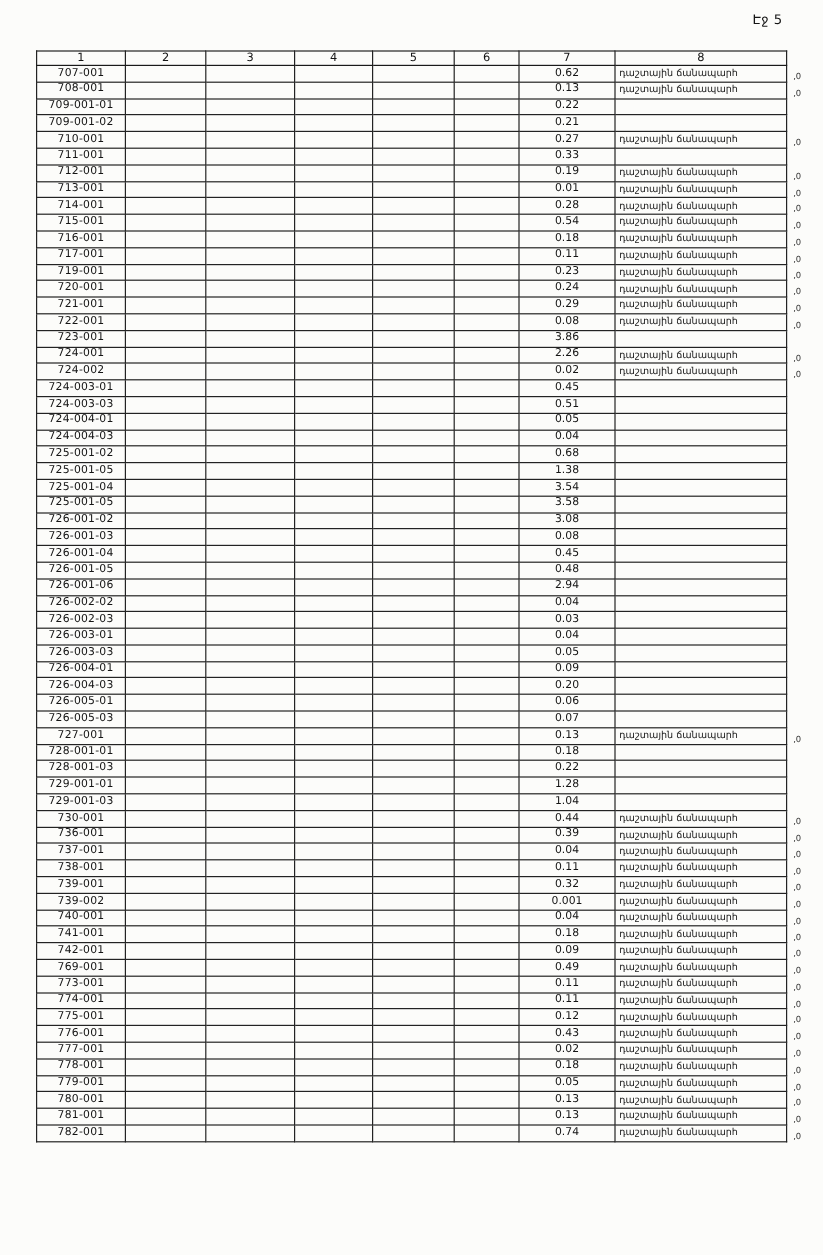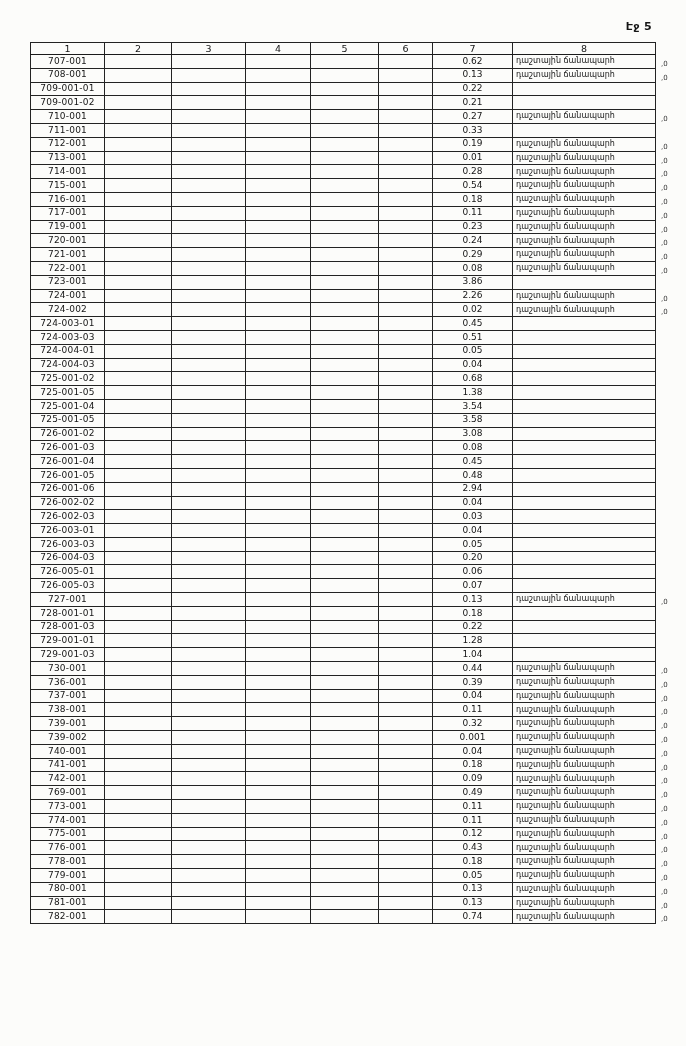--- a/index.html
+++ b/index.html
@@ -6,22 +6,22 @@
   html, body {
     width: 686px; height: 1046px;
     background: #fcfcfa;
     font-family: "DejaVu Sans", sans-serif;
     color: #151515;
     position: relative;
     overflow: hidden;
   }
   .page-label {
     position: absolute;
-    top: 20px; right: 34px;
-    font-weight: bold;
+    top: 10px; right: 34px;
+    font-weight: normal;
     font-size: 11px;
     letter-spacing: 0.3px;
   }
   table.sheet {
     position: absolute;
     left: 30px; top: 42px;
     border-collapse: collapse;
     table-layout: fixed;
   }
   td {
@@ -474,20 +474,31 @@
         <td></td>
         <td></td>
         <td></td>
         <td></td>
         <td></td>
         <td class="value">0.05</td>
         <td class="label"></td>
         <td class="mark"></td>
       </tr>
       <tr>
+        <td class="code">726-004-01</td>
+        <td></td>
+        <td></td>
+        <td></td>
+        <td></td>
+        <td></td>
+        <td class="value">0.09</td>
+        <td class="label"></td>
+        <td class="mark"></td>
+      </tr>
+      <tr>
         <td class="code">726-004-03</td>
         <td></td>
         <td></td>
         <td></td>
         <td></td>
         <td></td>
         <td class="value">0.20</td>
         <td class="label"></td>
         <td class="mark"></td>
       </tr>
@@ -712,20 +723,31 @@
         <td class="mark">,0</td>
       </tr>
       <tr>
         <td class="code">776-001</td>
         <td></td>
         <td></td>
         <td></td>
         <td></td>
         <td></td>
         <td class="value">0.43</td>
+        <td class="label">դաշտային ճանապարհ</td>
+        <td class="mark">,0</td>
+      </tr>
+      <tr>
+        <td class="code">777-001</td>
+        <td></td>
+        <td></td>
+        <td></td>
+        <td></td>
+        <td></td>
+        <td class="value">0.02</td>
         <td class="label">դաշտային ճանապարհ</td>
         <td class="mark">,0</td>
       </tr>
       <tr>
         <td class="code">778-001</td>
         <td></td>
         <td></td>
         <td></td>
         <td></td>
         <td></td>

